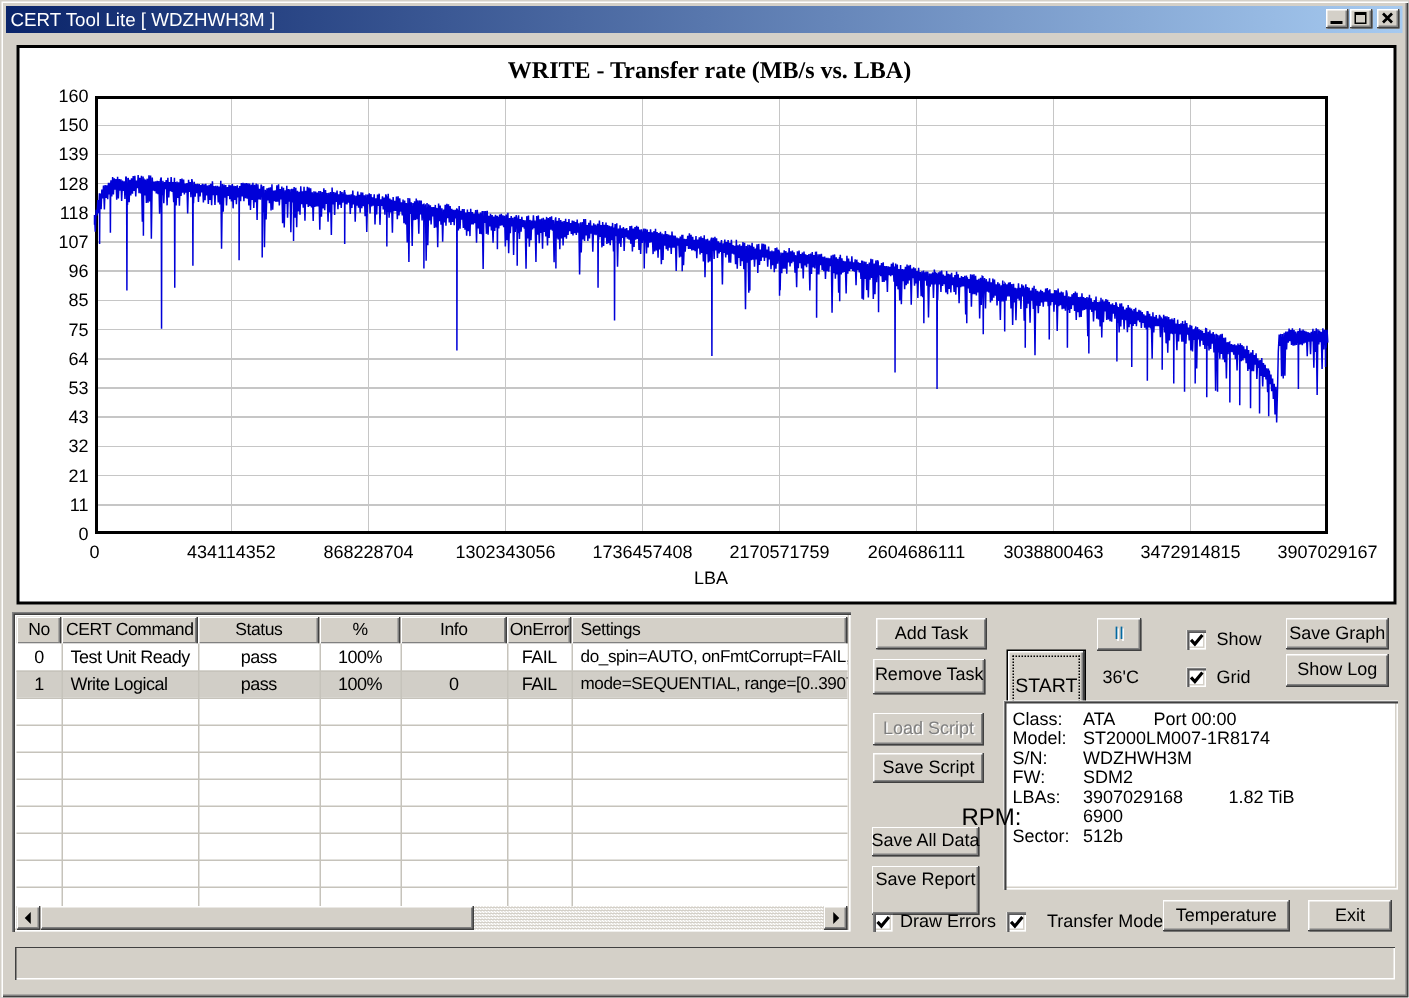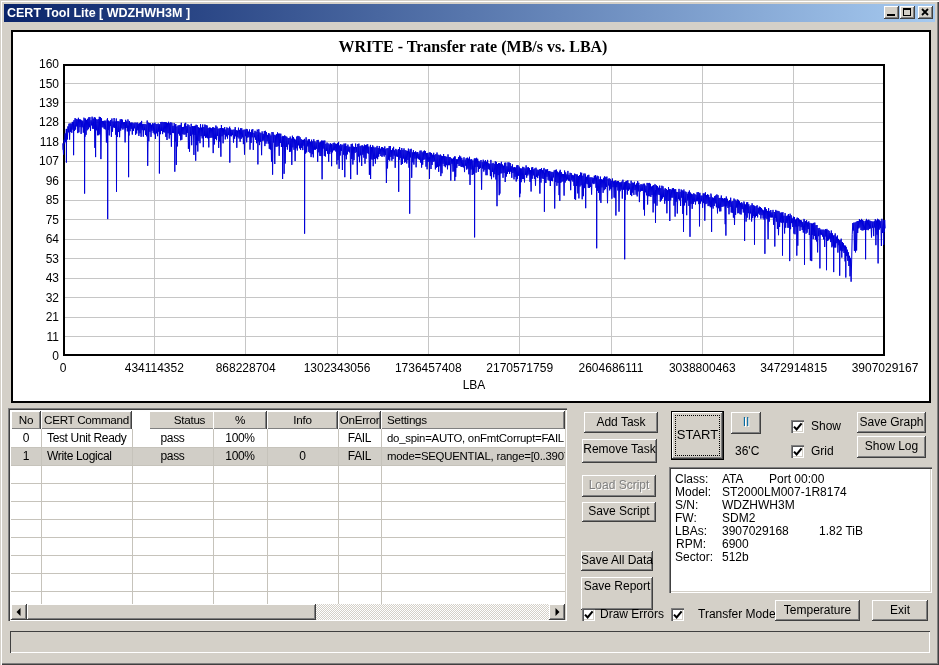--- a/index.html
+++ b/index.html
@@ -1,20 +1,20 @@
 <!DOCTYPE html>
 <html><head><meta charset="utf-8"><style>
 *{margin:0;padding:0;box-sizing:border-box;-webkit-font-smoothing:antialiased}
 html,body{width:939px;height:665px;overflow:hidden}
 body{font-family:"Liberation Sans",sans-serif;font-size:13px;background:#d4d0c8;position:relative;color:#000}
 .abs{position:absolute}
 .win{left:0;top:0;width:939px;height:665px;background:#d4d0c8;
  box-shadow:inset 1px 1px 0 #d4d0c8,inset 2px 2px 0 #fff,inset -1px -1px 0 #404040,inset -2px -2px 0 #808080}
 .titlebar{left:4px;top:4px;width:931px;height:18px;background:linear-gradient(to right,#0a246a,#a6caf0);
- color:#fff;font-weight:bold;font-size:12.5px;line-height:18px;padding-left:3px}
+ color:#fff;font-weight:normal;font-size:12.5px;line-height:18px;padding-left:3px}
 .tbtn{width:15px;height:13px;top:6px;background:#d4d0c8;
  box-shadow:inset -1px -1px 0 #404040,inset 1px 1px 0 #fff,inset -2px -2px 0 #808080}
 .btn{white-space:nowrap;font-size:12px;background:#d4d0c8;box-shadow:inset -1px -1px 0 #404040,inset 1px 1px 0 #fff,inset -2px -2px 0 #808080,inset 2px 2px 0 #d4d0c8;
  text-align:center;color:#000}
 .sunk{box-shadow:inset 1px 1px 0 #808080,inset 2px 2px 0 #404040,inset -1px -1px 0 #fff,inset -2px -2px 0 #d4d0c8}
 .cb{width:13px;height:13px;background:#fff;box-shadow:inset 1px 1px 0 #808080,inset 2px 2px 0 #58585a,inset -1px -1px 0 #fff,inset -2px -2px 0 #d4d0c8}
 .cb svg{position:absolute;left:1.5px;top:1.5px}
 .hdrcell{white-space:nowrap;overflow:hidden;top:411px;height:18px;background:#d4d0c8;box-shadow:inset -1px 0 0 #404040,inset 1px 1px 0 #fff,inset -2px -1px 0 #808080;
  text-align:center;line-height:17px;font-size:11.7px;letter-spacing:-0.3px}
 .cell{height:18px;line-height:18px;font-size:12px;letter-spacing:-0.35px;white-space:nowrap;overflow:hidden}
@@ -83,21 +83,21 @@
 <text x="600.0" y="342" font-family="Liberation Sans, sans-serif" font-size="12" fill="#000" text-anchor="middle">2604686111</text>
 <text x="691.3" y="342" font-family="Liberation Sans, sans-serif" font-size="12" fill="#000" text-anchor="middle">3038800463</text>
 <text x="782.7" y="342" font-family="Liberation Sans, sans-serif" font-size="12" fill="#000" text-anchor="middle">3472914815</text>
 <text x="874.0" y="342" font-family="Liberation Sans, sans-serif" font-size="12" fill="#000" text-anchor="middle">3907029167</text>
 <text x="463" y="359" font-family="Liberation Sans, sans-serif" font-size="12" fill="#000" text-anchor="middle">LBA</text>
 <text x="462" y="22" font-family="Liberation Serif, serif" font-size="16" font-weight="bold" fill="#000" text-anchor="middle">WRITE - Transfer rate (MB/s vs. LBA)</text>
 </svg>
 <div class="abs sunk" style="left:8px;top:408px;width:559px;height:213px;background:#fff"></div>
 <div class="abs hdrcell" style="left:11px;width:30px;">No</div>
 <div class="abs hdrcell" style="left:41px;width:91px;">CERT Command</div>
-<div class="abs hdrcell" style="left:132px;width:81px;margin-left:17px;">Status</div>
+<div class="abs hdrcell" style="left:132px;width:81px;">Status</div>
 <div class="abs hdrcell" style="left:213px;width:54px;">%</div>
 <div class="abs hdrcell" style="left:267px;width:71px;">Info</div>
 <div class="abs hdrcell" style="left:338px;width:43px;">OnError</div>
 <div class="abs hdrcell" style="left:381px;width:184px;text-align:left;padding-left:6px">Settings</div>
 <div class="abs" style="left:11px;top:429px;width:554px;height:175px;background:#fff"></div>
 <div class="abs" style="left:11px;top:447px;width:554px;height:18px;background:#d1cec7"></div>
 <div class="abs" style="left:41px;top:429px;width:1px;height:175px;background:#c6c3bb"></div>
 <div class="abs" style="left:132px;top:429px;width:1px;height:175px;background:#c6c3bb"></div>
 <div class="abs" style="left:213px;top:429px;width:1px;height:175px;background:#c6c3bb"></div>
 <div class="abs" style="left:267px;top:429px;width:1px;height:175px;background:#c6c3bb"></div>
@@ -128,21 +128,21 @@
 <div class="abs" style="left:11px;top:604px;width:554px;height:16px;background:conic-gradient(#fff 25%,#d4d0c8 0 50%,#fff 0 75%,#d4d0c8 0);background-size:2px 2px"></div>
 <div class="abs btn" style="left:11px;top:604px;width:16px;height:16px"><svg width="16" height="16">
       <path d="M9.5 4 L5.5 8 L9.5 12 Z" fill="#000"></path>
     </svg></div>
 <div class="abs btn" style="left:549px;top:604px;width:16px;height:16px"><svg width="16" height="16">
       <path d="M6.5 4 L10.5 8 L6.5 12 Z" fill="#000"></path>
     </svg></div>
 <div class="abs btn" style="left:27px;top:604px;width:289px;height:16px"></div>
 <div class="abs btn" style="left:584px;top:412px;width:74px;height:21px;line-height:20px">Add Task</div>
 <div class="abs btn" style="left:582px;top:439px;width:75px;height:24px;line-height:20px">Remove Task</div>
-<div class="abs" style="left:671px;top:411px;width:53px;height:49px;border:1px solid #000;background:#d4d0c8;box-shadow:inset -1px -1px 0 #404040,inset 1px 1px 0 #fff,inset -2px -2px 0 #808080">
+<div class="abs" style="left:671px;top:433px;width:53px;height:49px;border:1px solid #000;background:#d4d0c8;box-shadow:inset -1px -1px 0 #404040,inset 1px 1px 0 #fff,inset -2px -2px 0 #808080">
     <div class="abs" style="left:3px;top:3px;width:45px;height:41px;border:1px dotted #000"></div>
     <div class="abs" style="left:0;top:0;width:51px;height:47px;text-align:center;line-height:46px">START</div>
   </div>
 <div class="abs btn" style="left:731px;top:412px;width:30px;height:22px;line-height:21px"><span style="color:#0369a1;text-shadow:1px 1px 0 #fff">II</span></div>
 <div class="abs" style="left:735px;top:444px;font-size:12px">36'C</div>
 <div class="abs cb" style="left:791px;top:420px">
     <svg width="10" height="10">
       <path d="M1 4.6 L3.6 7.4 L8.6 1.4" stroke="#000" stroke-width="2.1" fill="none"></path>
     </svg>
   </div>
@@ -165,21 +165,21 @@
 <div class="abs" style="left:769px;top:472px;font-size:12px">Port 00:00</div>
 <div class="abs" style="left:675px;top:485px;font-size:12px">Model:</div>
 <div class="abs" style="left:722px;top:485px;font-size:12px">ST2000LM007-1R8174</div>
 <div class="abs" style="left:675px;top:498px;font-size:12px">S/N:</div>
 <div class="abs" style="left:722px;top:498px;font-size:12px">WDZHWH3M</div>
 <div class="abs" style="left:675px;top:511px;font-size:12px">FW:</div>
 <div class="abs" style="left:722px;top:511px;font-size:12px">SDM2</div>
 <div class="abs" style="left:675px;top:524px;font-size:12px">LBAs:</div>
 <div class="abs" style="left:722px;top:524px;font-size:12px">3907029168</div>
 <div class="abs" style="left:819px;top:524px;font-size:12px">1.82 TiB</div>
-<div class="abs" style="left:676px;top:537px;font-size:12px">RPM:</div>
+<div class="abs" style="left:641px;top:537px;font-size:16px">RPM:</div>
 <div class="abs" style="left:722px;top:537px;font-size:12px">6900</div>
 <div class="abs" style="left:675px;top:550px;font-size:12px">Sector:</div>
 <div class="abs" style="left:722px;top:550px;font-size:12px">512b</div>
 <div class="abs cb" style="left:582px;top:608px">
     <svg width="10" height="10">
       <path d="M1 4.6 L3.6 7.4 L8.6 1.4" stroke="#000" stroke-width="2.1" fill="none"></path>
     </svg>
   </div>
 <div class="abs" style="left:600px;top:607px;font-size:12px">Draw Errors</div>
 <div class="abs cb" style="left:671px;top:608px">

